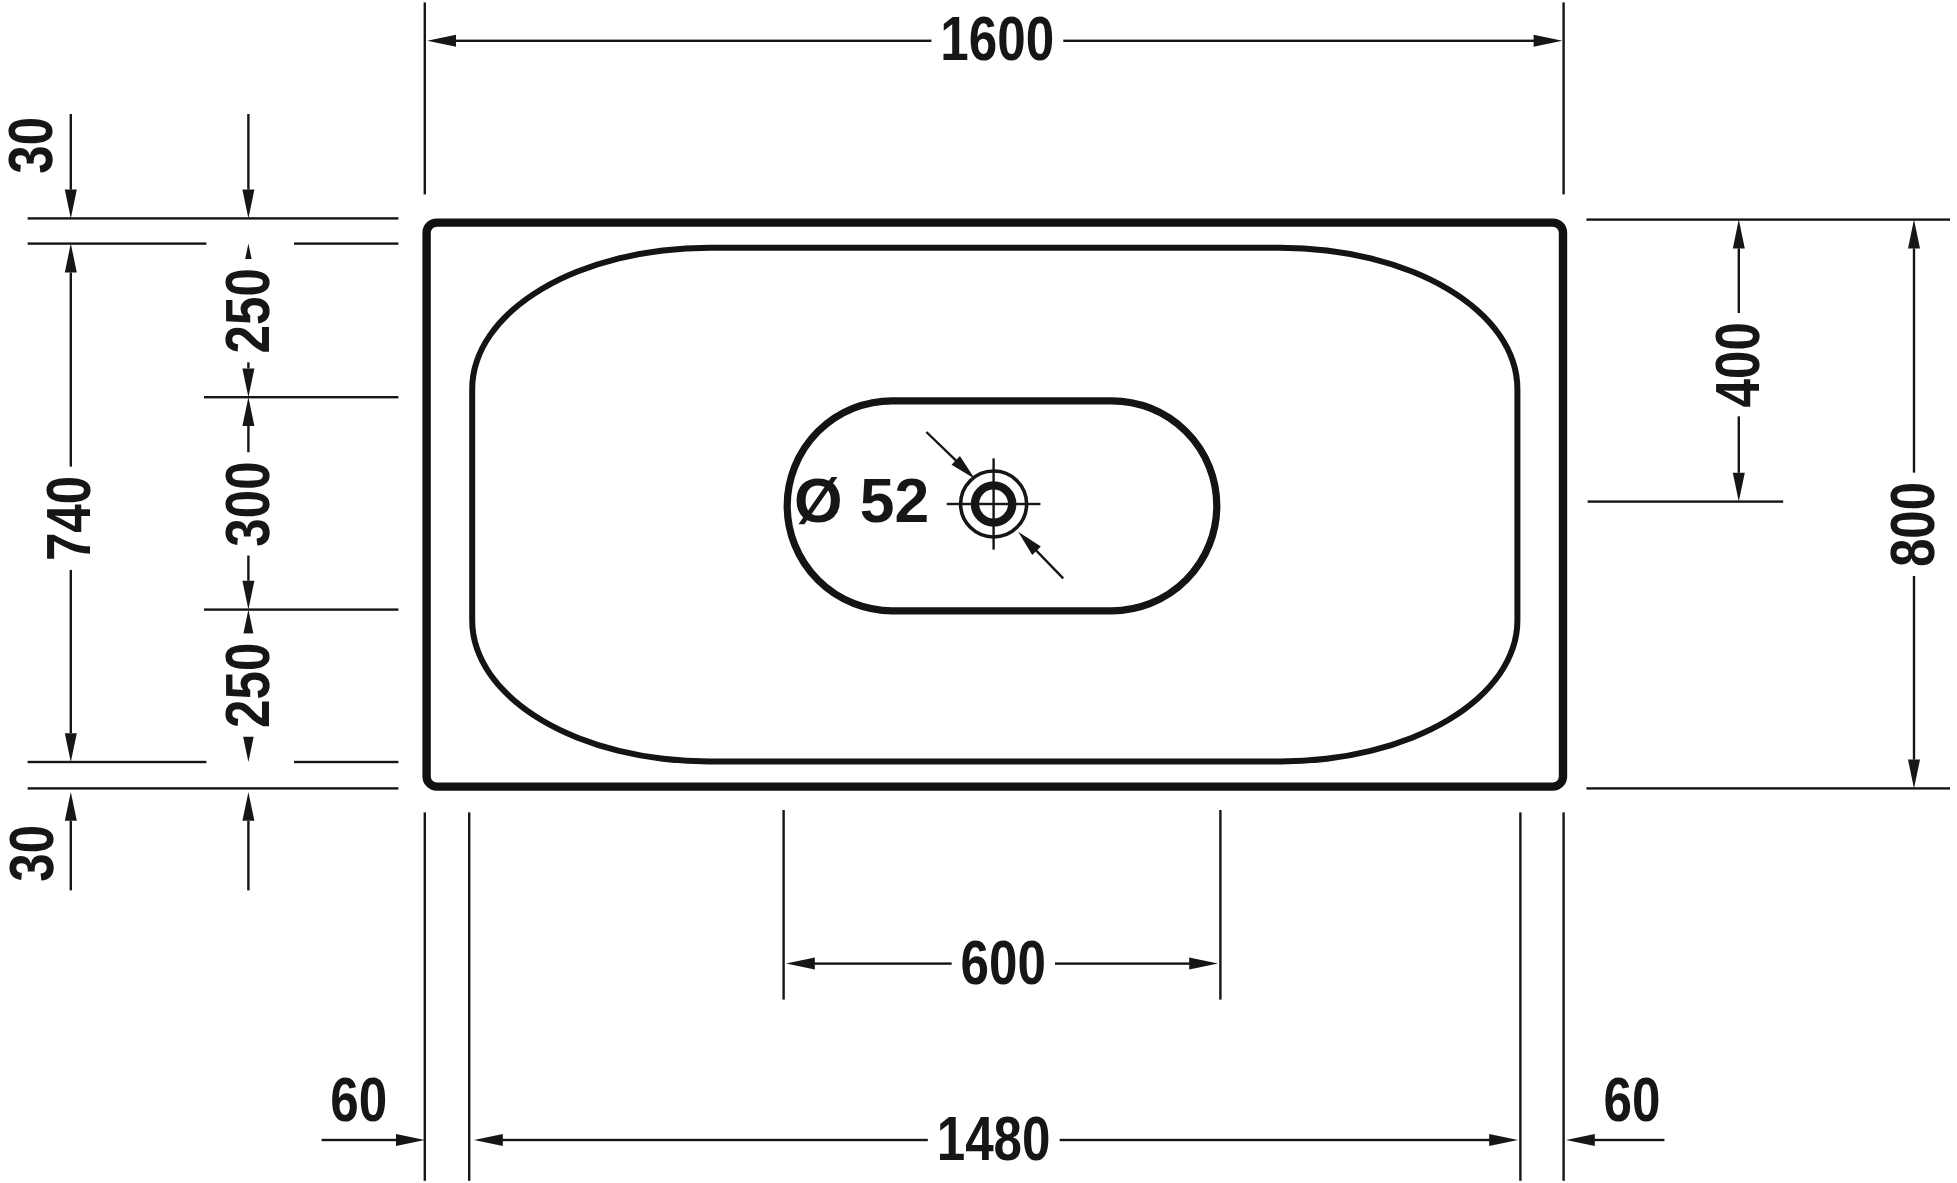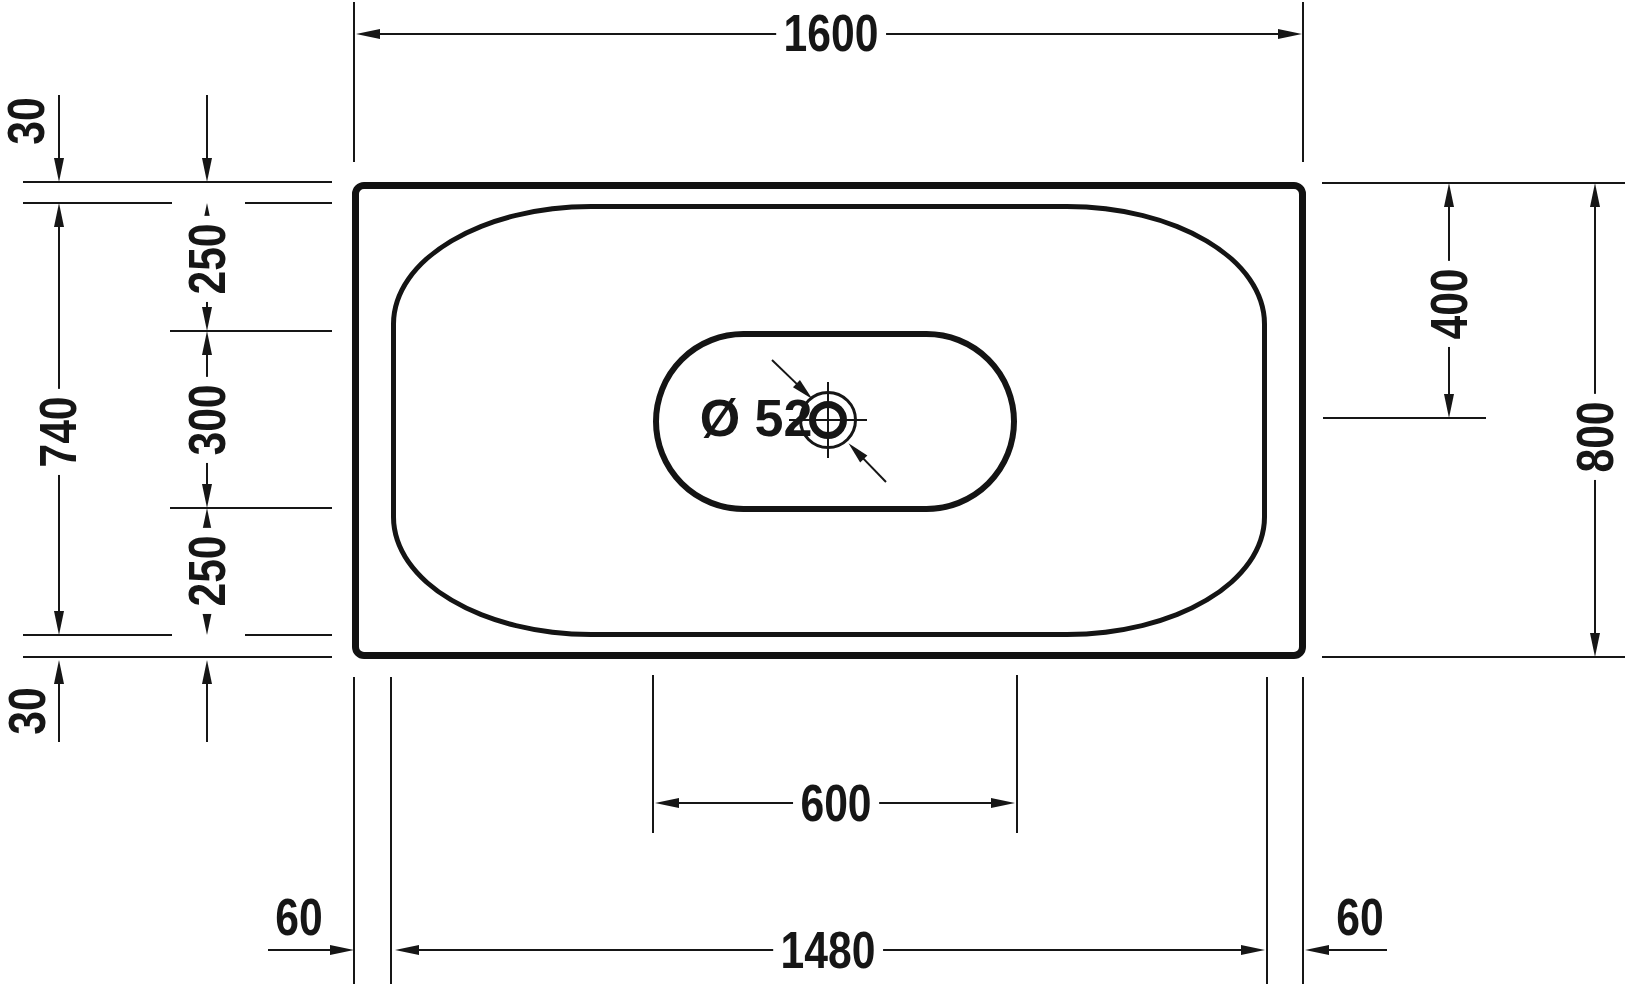--- a/index.html
+++ b/index.html
@@ -110,21 +110,21 @@
   <div class="au" style="left:1444px;top:183px"></div>
   <div class="v" style="left:1448px;top:207px;height:187px"></div>
   <div class="ad" style="left:1444px;top:394px"></div>
   <div class="dim rot bg" style="left:1449px;top:304px">400</div>
 
   <div class="au" style="left:1590px;top:183px"></div>
   <div class="v" style="left:1594px;top:207px;height:426px"></div>
   <div class="ad" style="left:1590px;top:633px"></div>
   <div class="dim rot bg" style="left:1595px;top:437px">800</div>
 
-  <div class="dim noc" style="left:756px;top:418px">Ø 52</div>
+  <div class="dim noc" style="left:718px;top:418px">Ø 52</div>
 
   <div class="v" style="left:353px;top:677px;height:307px"></div>
   <div class="v" style="left:390px;top:677px;height:307px"></div>
   <div class="v" style="left:652px;top:675px;height:158px"></div>
   <div class="v" style="left:1016px;top:675px;height:158px"></div>
   <div class="v" style="left:1266px;top:677px;height:307px"></div>
   <div class="v" style="left:1302px;top:677px;height:307px"></div>
 
   <div class="h" style="left:677px;top:802px;width:316px"></div>
   <div class="al" style="left:655px;top:798px"></div>

